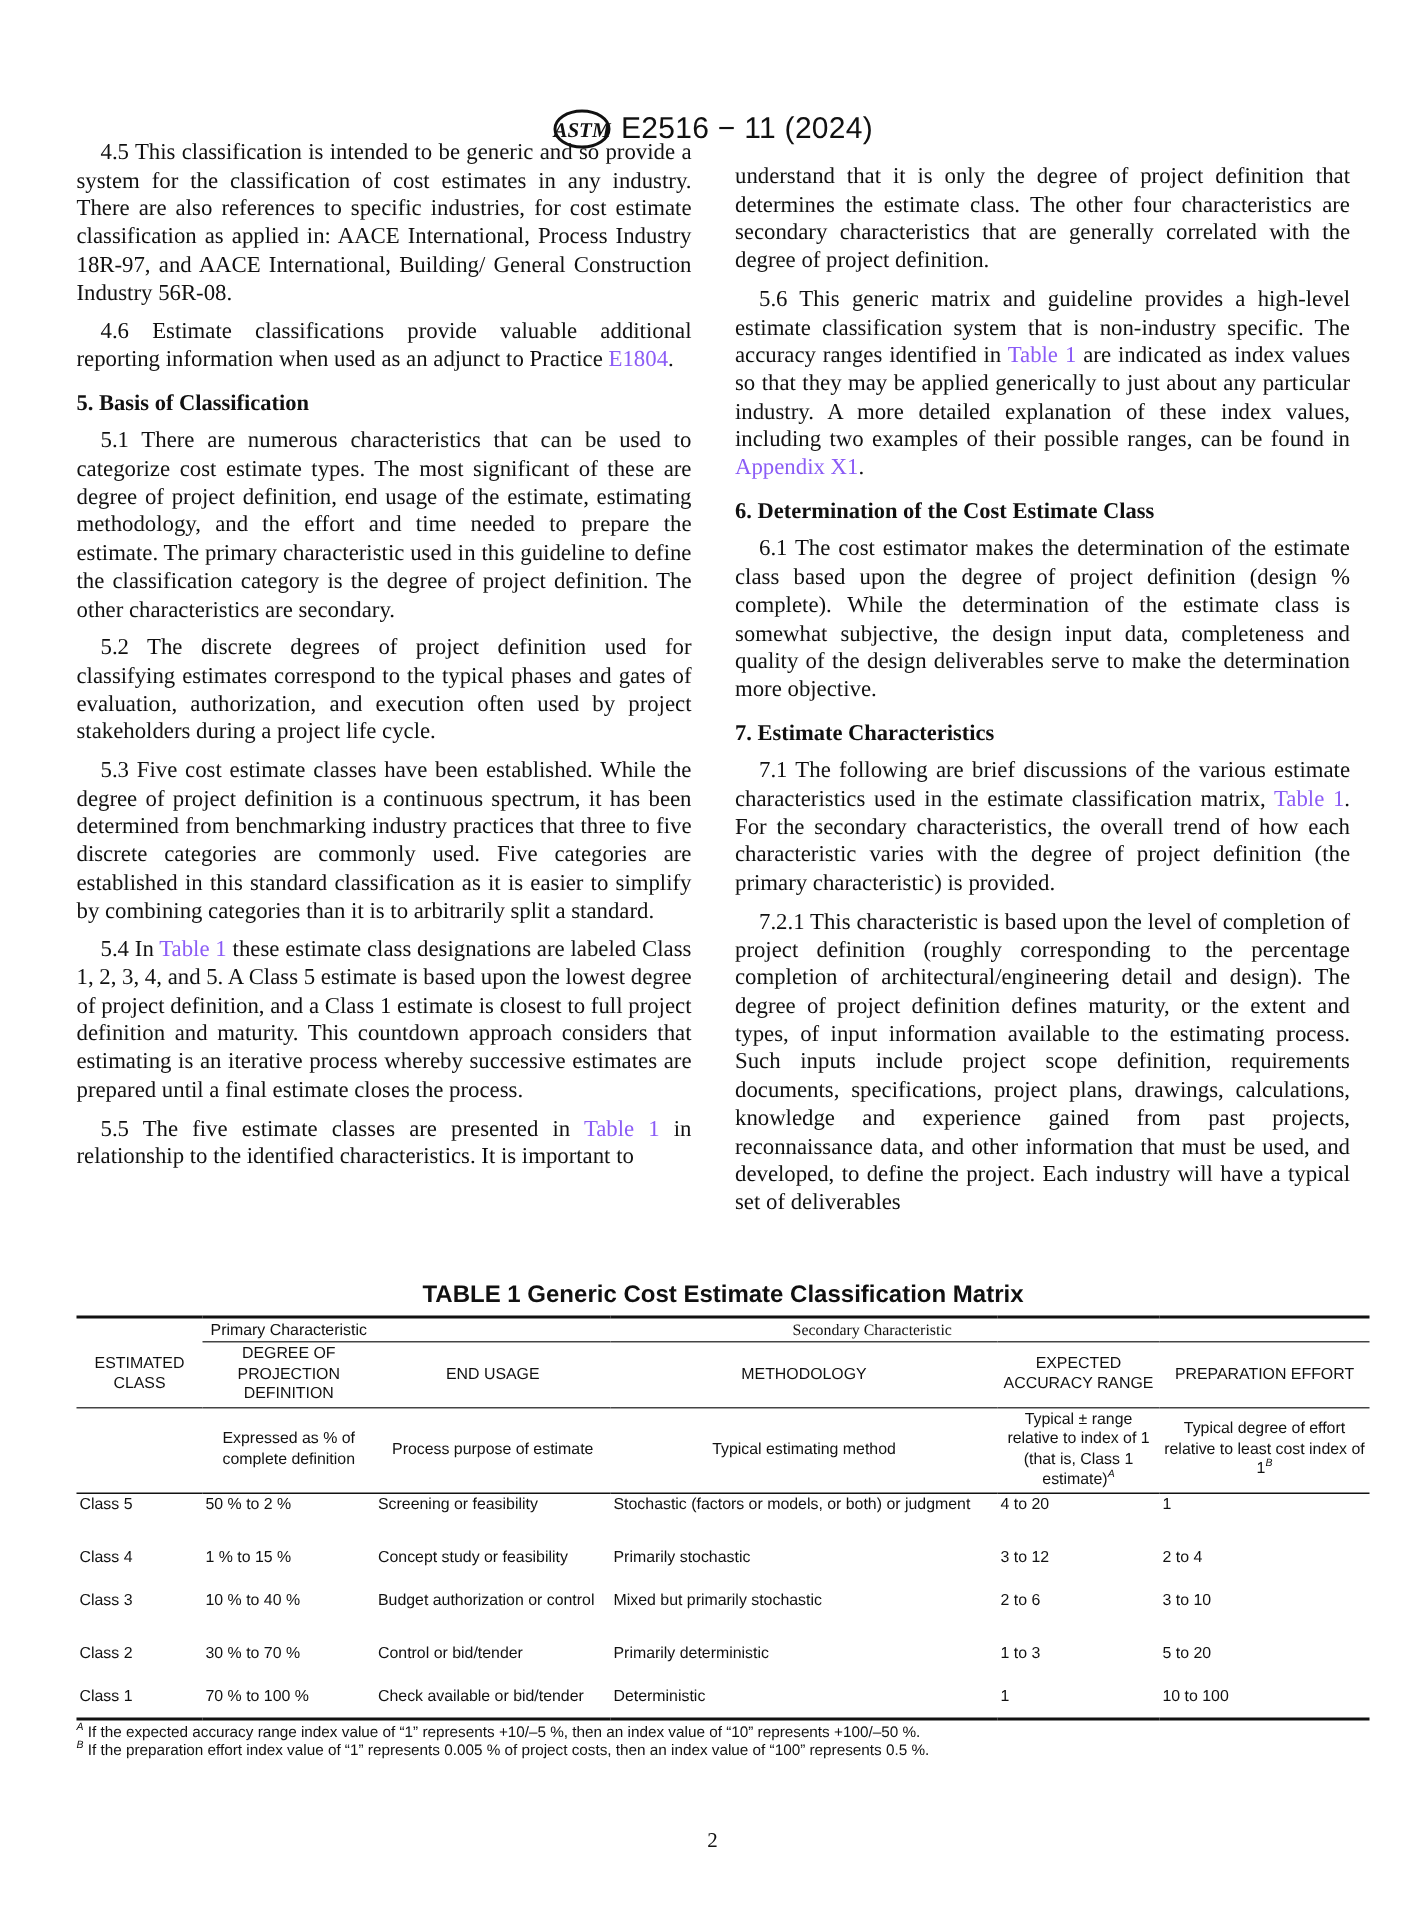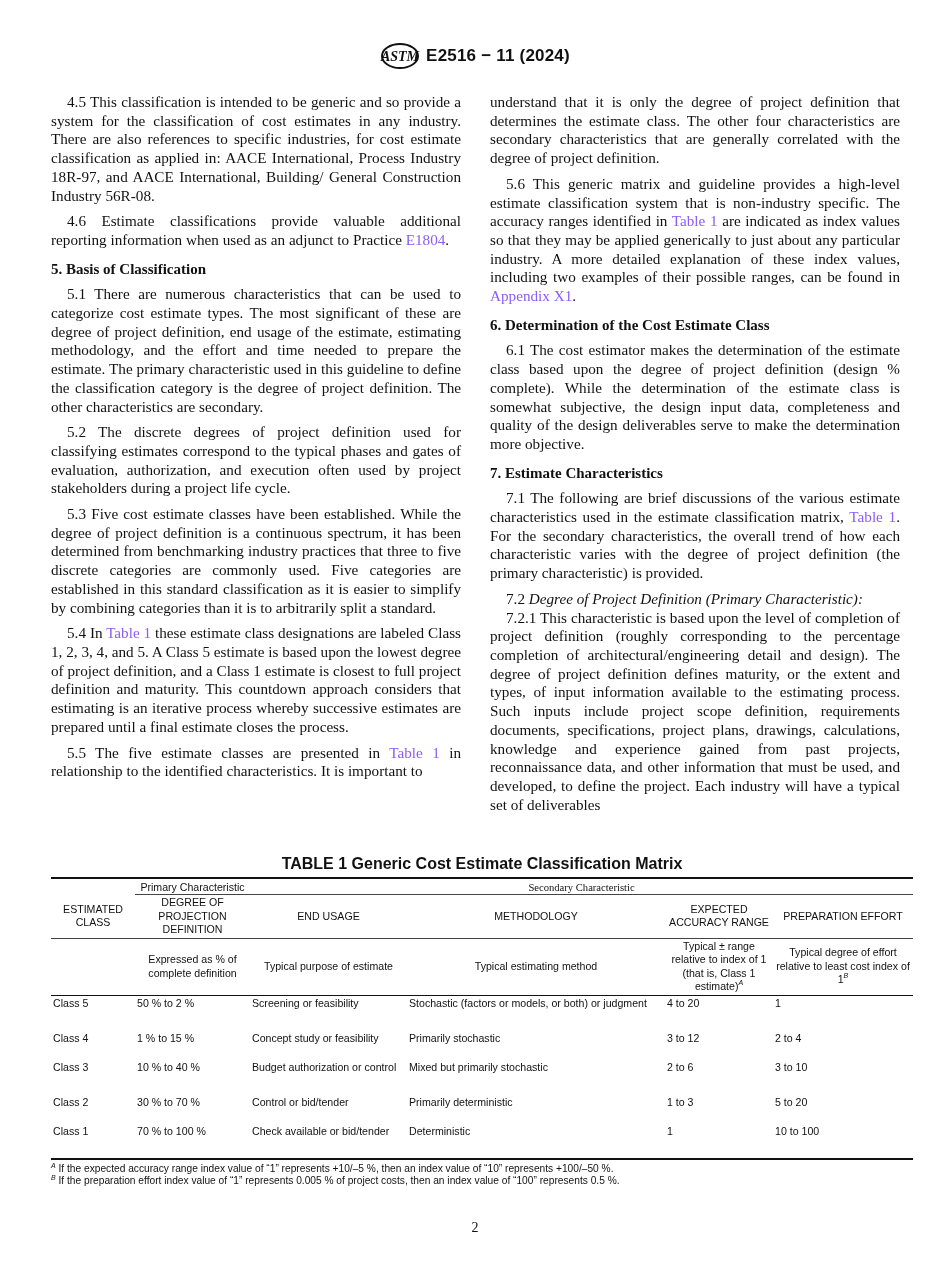--- a/index.html
+++ b/index.html
@@ -1,41 +1,41 @@
 <!DOCTYPE html>
 <html><head>
 <meta charset="utf-8">
 <style>
   html, body { margin: 0; padding: 0; background: #fff; }
   body { width: 950px; height: 1272px; position: relative; overflow: hidden; color: #111; }
-  .header { position: absolute; top: 42px; left: 0; width: 950px; text-align: center; }
+  .header { position: absolute; top: 72px; left: 0; width: 950px; text-align: center; }
   .header-inner { display: inline-flex; align-items: center; gap: 6px; }
   .logo { width: 40px; height: 28px; }
-  .doc-id { font-family: "Liberation Sans", sans-serif; font-weight: bold; font-size: 17px; letter-spacing: 0.2px; }
+  .doc-id { font-family: "Liberation Sans", sans-serif; font-weight: normal; font-size: 20px; letter-spacing: 0.2px; }
   .col { position: absolute; top: 93px; width: 410px; font-family: "Liberation Serif", serif; font-size: 15.2px; line-height: 18.7px; text-align: justify; }
   .col-left { left: 51px; }
   .col-right { left: 490px; }
   .col p { margin: 0 0 7px 0; text-indent: 16px; }
-  .col p.cont { text-indent: 0; }
+  .col p.cont { text-indent: 0; margin-top: 16px; }
   .col h2 { font-size: 15px; font-weight: bold; margin: 10px 0 7px 0; line-height: 18.7px; }
   .link { color: #8b5cf6; }
   .it { font-style: italic; }
   .table-area { position: absolute; top: 857px; left: 51px; width: 862px; font-family: "Liberation Sans", sans-serif; font-size: 10.6px; line-height: 13.5px; }
   .table-title { text-align: center; font-weight: bold; font-size: 16px; margin-bottom: 6px; }
   table { border-collapse: collapse; width: 100%; }
   .thick-top { border-top: 2px solid #111; }
   td, th { font-weight: normal; padding: 0 2px; vertical-align: top; }
   .grp td { padding-top: 2px; padding-bottom: 0; }
   .grp-primary { border-bottom: 1px solid #444; text-align: center; }
   .grp-secondary { border-bottom: 1px solid #444; text-align: center; font-family: Liberation Serif, serif; }
   .hdr td { text-align: center; vertical-align: middle; border-bottom: 1px solid #444; padding-top: 1px; padding-bottom: 1px; }
   .sub td { text-align: center; vertical-align: middle; border-bottom: 1px solid #111; padding-top: 1px; padding-bottom: 1px; }
   .row td { padding-top: 1px; height: 34px; }
   .row.short td { height: 28px; }
-  .row.last td { height: 18px; border-bottom: 2px solid #111; padding-bottom: 15px; }
+  .row.last td { height: 18px; border-bottom: 2px solid #111; padding-bottom: 2px; }
   .c-center { }
   .footnotes { margin-top: 3px; font-size: 10.2px; line-height: 12.5px; }
   sup { font-style: italic; font-size: 7px; vertical-align: super; line-height: 0; }
   .page-num { position: absolute; top: 1220px; left: 0; width: 950px; text-align: center; font-family: "Liberation Serif", serif; font-size: 14px; }
 </style>
 </head>
 <body>
 
 <div class="header">
   <div class="header-inner">
@@ -58,21 +58,20 @@
   <p><span>5.5 The five estimate classes are presented in </span><span class="link">Table 1</span><span> in relationship to the identified characteristics. It is important to</span></p>
 </div>
 
 <div class="col col-right">
   <p class="cont">understand that it is only the degree of project definition that determines the estimate class. The other four characteristics are secondary characteristics that are generally correlated with the degree of project definition.</p>
   <p><span>5.6 This generic matrix and guideline provides a high-level estimate classification system that is non-industry specific. The accuracy ranges identified in </span><span class="link">Table 1</span><span> are indicated as index values so that they may be applied generically to just about any particular industry. A more detailed explanation of these index values, including two examples of their possible ranges, can be found in </span><span class="link">Appendix X1</span><span>.</span></p>
   <h2>6. Determination of the Cost Estimate Class</h2>
   <p>6.1 The cost estimator makes the determination of the estimate class based upon the degree of project definition (design % complete). While the determination of the estimate class is somewhat subjective, the design input data, completeness and quality of the design deliverables serve to make the determination more objective.</p>
   <h2>7. Estimate Characteristics</h2>
   <p><span>7.1 The following are brief discussions of the various estimate characteristics used in the estimate classification matrix, </span><span class="link">Table 1</span><span>. For the secondary characteristics, the overall trend of how each characteristic varies with the degree of project definition (the primary characteristic) is provided.</span></p>
-  <p style="margin-bottom:0"><span>7.2 </span><span class="it">Degree of Project Definition (Primary Characteristic):</span></p>
   <p>7.2.1 This characteristic is based upon the level of completion of project definition (roughly corresponding to the percentage completion of architectural/engineering detail and design). The degree of project definition defines maturity, or the extent and types, of input information available to the estimating process. Such inputs include project scope definition, requirements documents, specifications, project plans, drawings, calculations, knowledge and experience gained from past projects, reconnaissance data, and other information that must be used, and developed, to define the project. Each industry will have a typical set of deliverables</p>
 </div>
 
 <div class="table-area">
   <div class="table-title">TABLE 1 Generic Cost Estimate Classification Matrix</div>
   <table>
     <colgroup>
       <col style="width:84px">
         <col style="width:115px">
         <col style="width:157px">
@@ -90,21 +89,21 @@
       <td>ESTIMATED CLASS</td>
       <td>DEGREE OF PROJECTION DEFINITION</td>
       <td>END USAGE</td>
       <td>METHODOLOGY</td>
       <td>EXPECTED ACCURACY RANGE</td>
       <td>PREPARATION EFFORT</td>
     </tr>
     <tr class="sub">
       <td></td>
       <td>Expressed as % of complete definition</td>
-      <td>Typical purpose of estimate</td>
+      <td>Process purpose of estimate</td>
       <td>Typical estimating method</td>
       <td><span>Typical ± range relative to index of 1 (that is, Class 1 estimate)</span><sup>A</sup></td>
       <td><span>Typical degree of effort relative to least cost index of 1</span><sup>B</sup></td>
     </tr>
     <tr class="row">
       <td class="c-center">Class 5</td>
       <td>50 % to 2 %</td>
       <td>Screening or feasibility</td>
       <td>Stochastic (factors or models, or both) or judgment</td>
       <td class="c-center">4 to 20</td>

